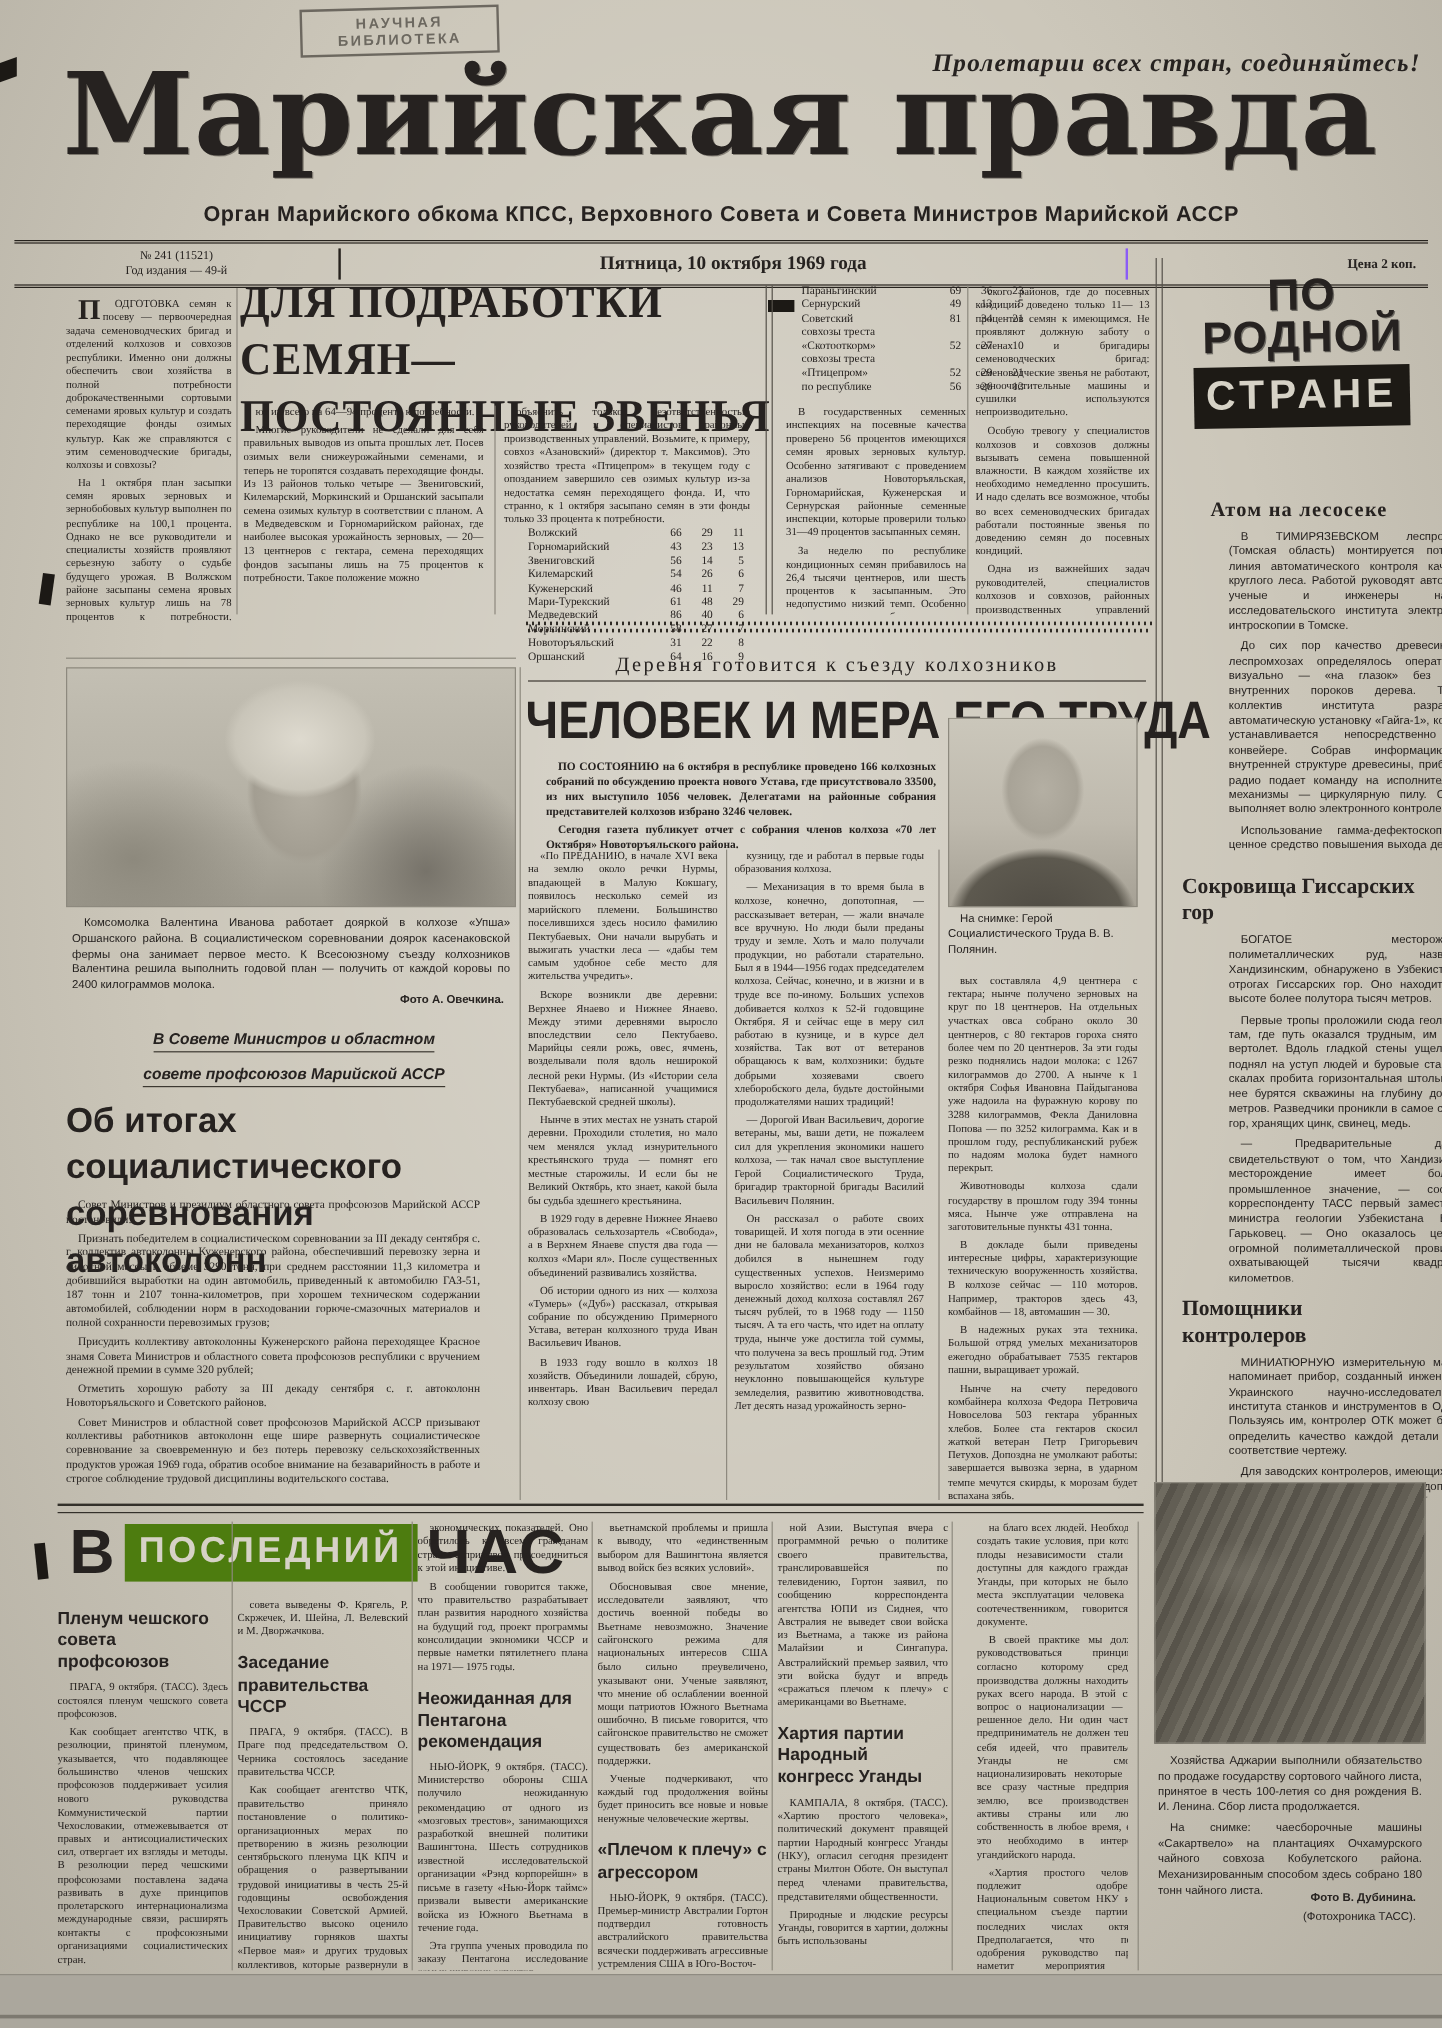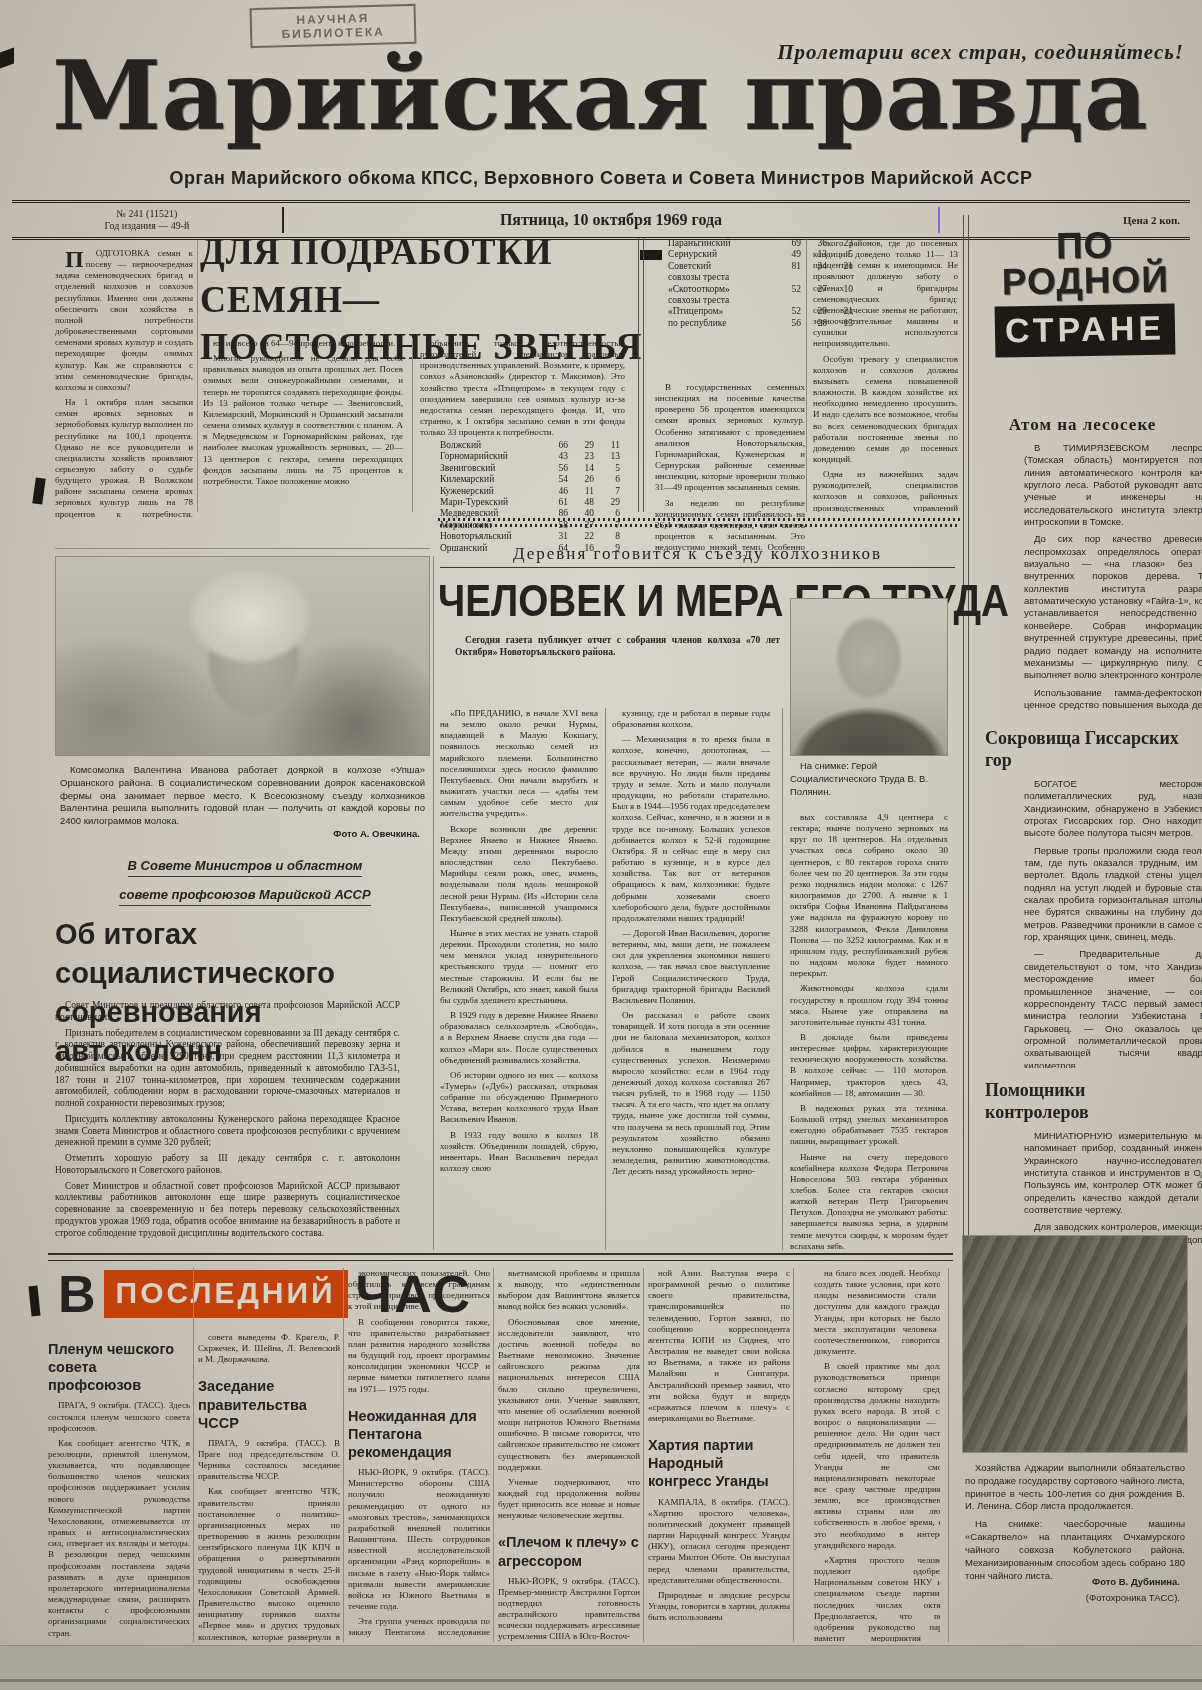--- a/index.html
+++ b/index.html
@@ -88,21 +88,21 @@
      border-bottom:1px solid #3c3831;padding-bottom:3px;}
   .congress-head{position:absolute;left:438px;top:576px;width:520px;text-align:center;
      font-family:"Liberation Sans",sans-serif;font-weight:bold;font-size:44px;white-space:nowrap;
      transform:scaleX(.88);transform-origin:left;letter-spacing:0px;}
   .congress-lead{position:absolute;left:455px;top:634px;width:325px;font-weight:bold;font-size:9.5px;line-height:1.3;
      text-align:justify;}
   .congress-lead p{margin:0 0 3px 0;text-indent:10px;}
   
   .lh{position:absolute;left:58px;top:1268px;display:flex;align-items:center;gap:8px;}
   .lh-v{font-family:"Liberation Sans",sans-serif;font-weight:bold;font-size:52px;line-height:1;}
-  .lh-mid{background:#c2410c;color:#d6d2c6;font-family:"Liberation Sans",sans-serif;font-weight:bold;
+  .lh-mid{background:#4d7c0f;color:#d6d2c6;font-family:"Liberation Sans",sans-serif;font-weight:bold;
      font-size:30px;letter-spacing:3px;padding:6px 12px 8px 12px;text-align:right;}
   .lh-chas{font-family:"Liberation Sans",sans-serif;font-weight:bold;font-size:52px;line-height:1;letter-spacing:2px;}
   .bot-head{font-family:"Liberation Sans",sans-serif;font-weight:bold;font-size:14.5px;line-height:1.25;margin:8px 0 6px 0;text-align:left;}
 </style>
 </head>
 <body>
 
 <div class="page">
 
   <div class="blackmark" style="left:0;top:50px;width:14px;height:16px;transform:skewY(-20deg);"></div>
@@ -249,21 +249,21 @@
         <span class="tnum">29</span>
         <span class="tnum">21</span>
       </div>
       <div class="trow">
         <span class="tname">по республике</span>
         <span class="tnum">56</span>
         <span class="tnum">26</span>
         <span class="tnum">13</span>
       </div>
     </div>
-  <div class="col" style="left:655px;top:338px;width:150px;height:174px;margin-top:44px;">
+  <div class="col" style="left:655px;top:338px;width:150px;height:174px;">
       <p>В государственных семенных инспекциях на посевные качества проверено 56 процентов имеющихся семян яровых зерновых культур. Особенно затягивают с проведением анализов Новоторъяльская, Горномарийская, Куженерская и Сернурская районные семенные инспекции, которые проверили только 31—49 процентов засыпанных семян.</p>
       <p>За неделю по республике кондиционных семян прибавилось на 26,4 тысячи центнеров, или шесть процентов к засыпанным. Это недопустимо низкий темп. Особенно следует отметить беспечность и самоуспокоенность руководителей хозяйств Куженерского и Сернур-</p>
     </div>
   <div class="col" style="left:813px;top:238px;width:145px;height:274px;">
       <p>ского районов, где до посевных кондиций доведено только 11— 13 процентов семян к имеющимся. Не проявляют должную заботу о семенах и бригадиры семеноводческих бригад: семеноводческие звенья не работают, зерноочистительные машины и сушилки используются непроизводительно.</p>
       <p>Особую тревогу у специалистов колхозов и совхозов должны вызывать семена повышенной влажности. В каждом хозяйстве их необходимо немедленно просушить. И надо сделать все возможное, чтобы во всех семеноводческих бригадах работали постоянные звенья по доведению семян до посевных кондиций.</p>
       <p>Одна из важнейших задач руководителей, специалистов колхозов и совхозов, районных производственных управлений сельского хозяйства — обеспечить все хозяйства семенами I и II классов посевного стандарта. Этим им следует заниматься в первую очередь.</p>
     </div>
 
   <div class="hairline-v" style="left:197px;top:240px;height:272px;"></div>
@@ -318,20 +318,21 @@
       <p>Присудить коллективу автоколонны Куженерского района переходящее Красное знамя Совета Министров и областного совета профсоюзов республики с вручением денежной премии в сумме 320 рублей;</p>
       <p>Отметить хорошую работу за III декаду сентября с. г. автоколонн Новоторъяльского и Советского районов.</p>
       <p>Совет Министров и областной совет профсоюзов Марийской АССР призывают коллективы работников автоколонн еще шире развернуть социалистическое соревнование за своевременную и без потерь перевозку сельскохозяйственных продуктов урожая 1969 года, обратив особое внимание на безаварийность в работе и строгое соблюдение трудовой дисциплины водительского состава.</p>
     </div>
 
   <div class="hairline-v" style="left:433px;top:556px;height:694px;"></div>
 
   <div class="congress-kicker">Деревня готовится к съезду колхозников</div>
   <div class="congress-head">ЧЕЛОВЕК И МЕРА ЕГО ТРУДА</div>
   <div class="congress-lead">
+      <p>ПО СОСТОЯНИЮ на 6 октября в республике проведено 166 колхозных собраний по обсуждению проекта нового Устава, где присутствовало 33500, из них выступило 1056 человек. Делегатами на районные собрания представителей колхозов избрано 3246 человек.</p>
       <p>Сегодня газета публикует отчет с собрания членов колхоза «70 лет Октября» Новоторъяльского района.</p>
     </div>
 
   <div class="photo photo-portrait" style="left:790px;top:598px;width:158px;height:158px;"></div>
   <div class="caption abs" style="left:790px;top:760px;width:158px;text-align:left;">
     <p>На снимке: Герой Социалистического Труда В. В. Полянин.</p>
   </div>
 
   <div class="col" style="left:440px;top:708px;width:158px;height:542px;">
       <p>«По ПРЕДАНИЮ, в начале XVI века на землю около речки Нурмы, впадающей в Малую Кокшагу, появилось несколько семей из марийского племени. Большинство поселившихся здесь носило фамилию Пектубаевых. Они начали вырубать и выжигать участки леса — «дабы тем самым удобное себе место для жительства учредить».</p>

